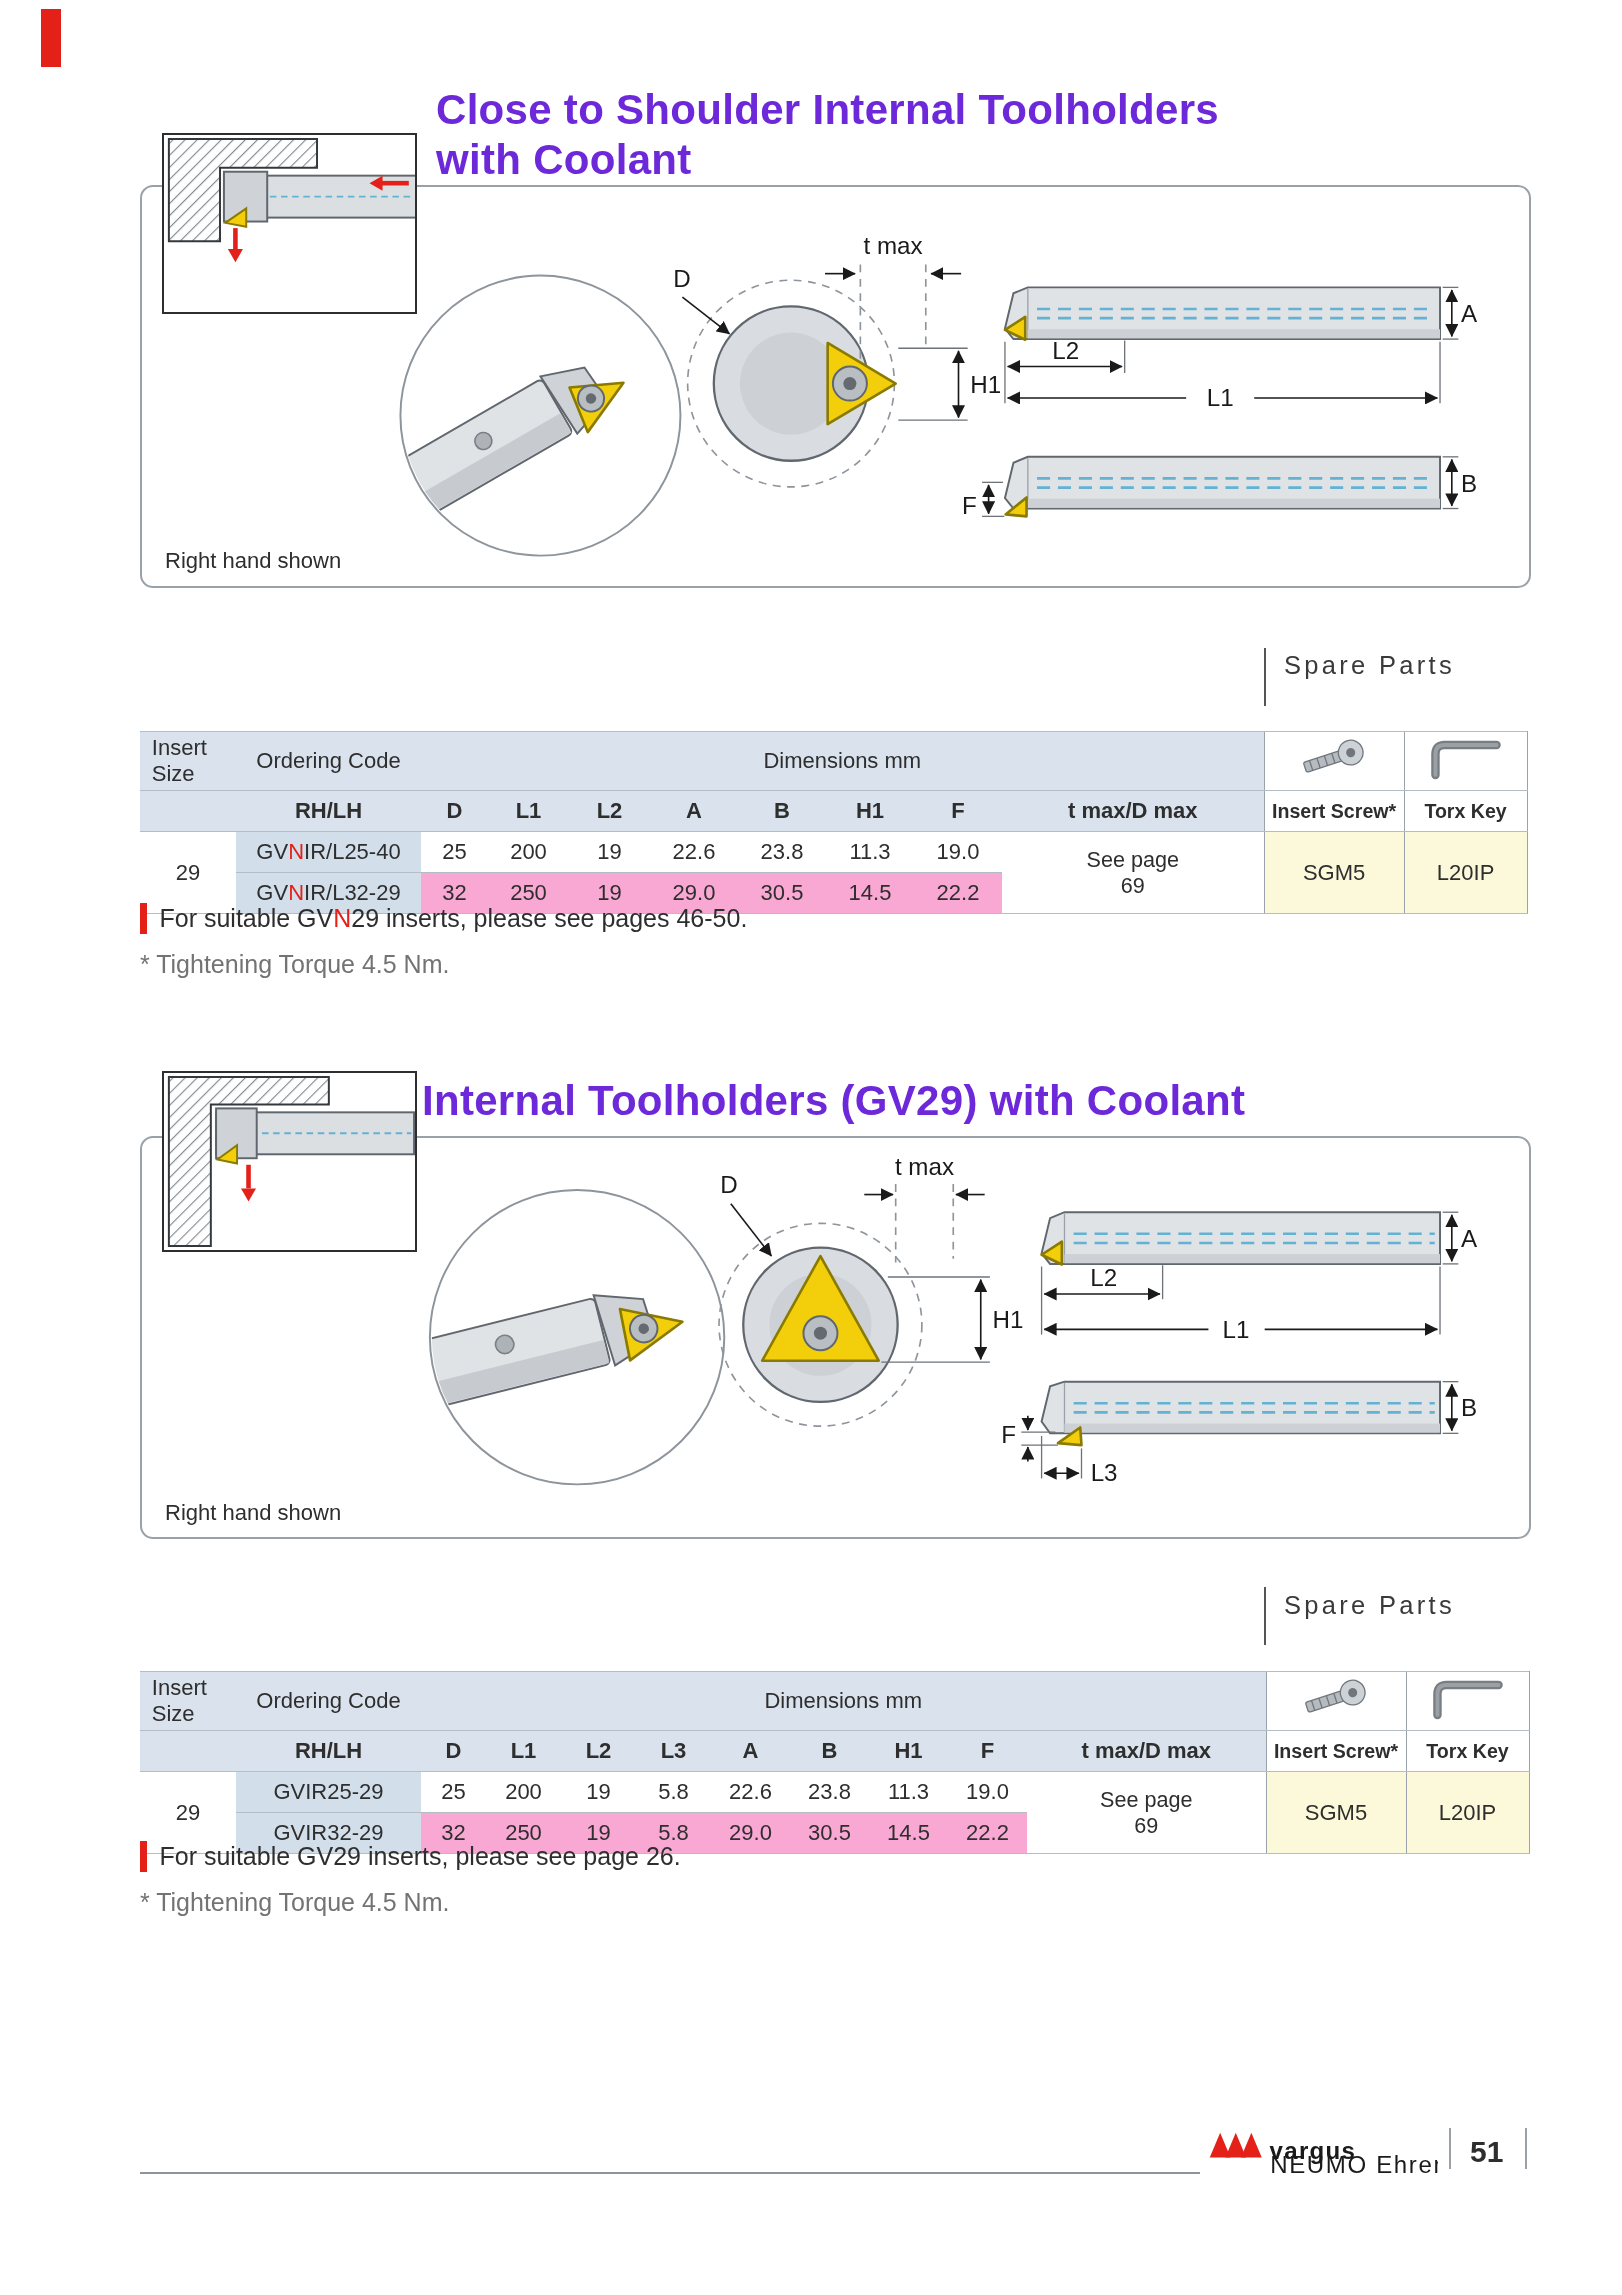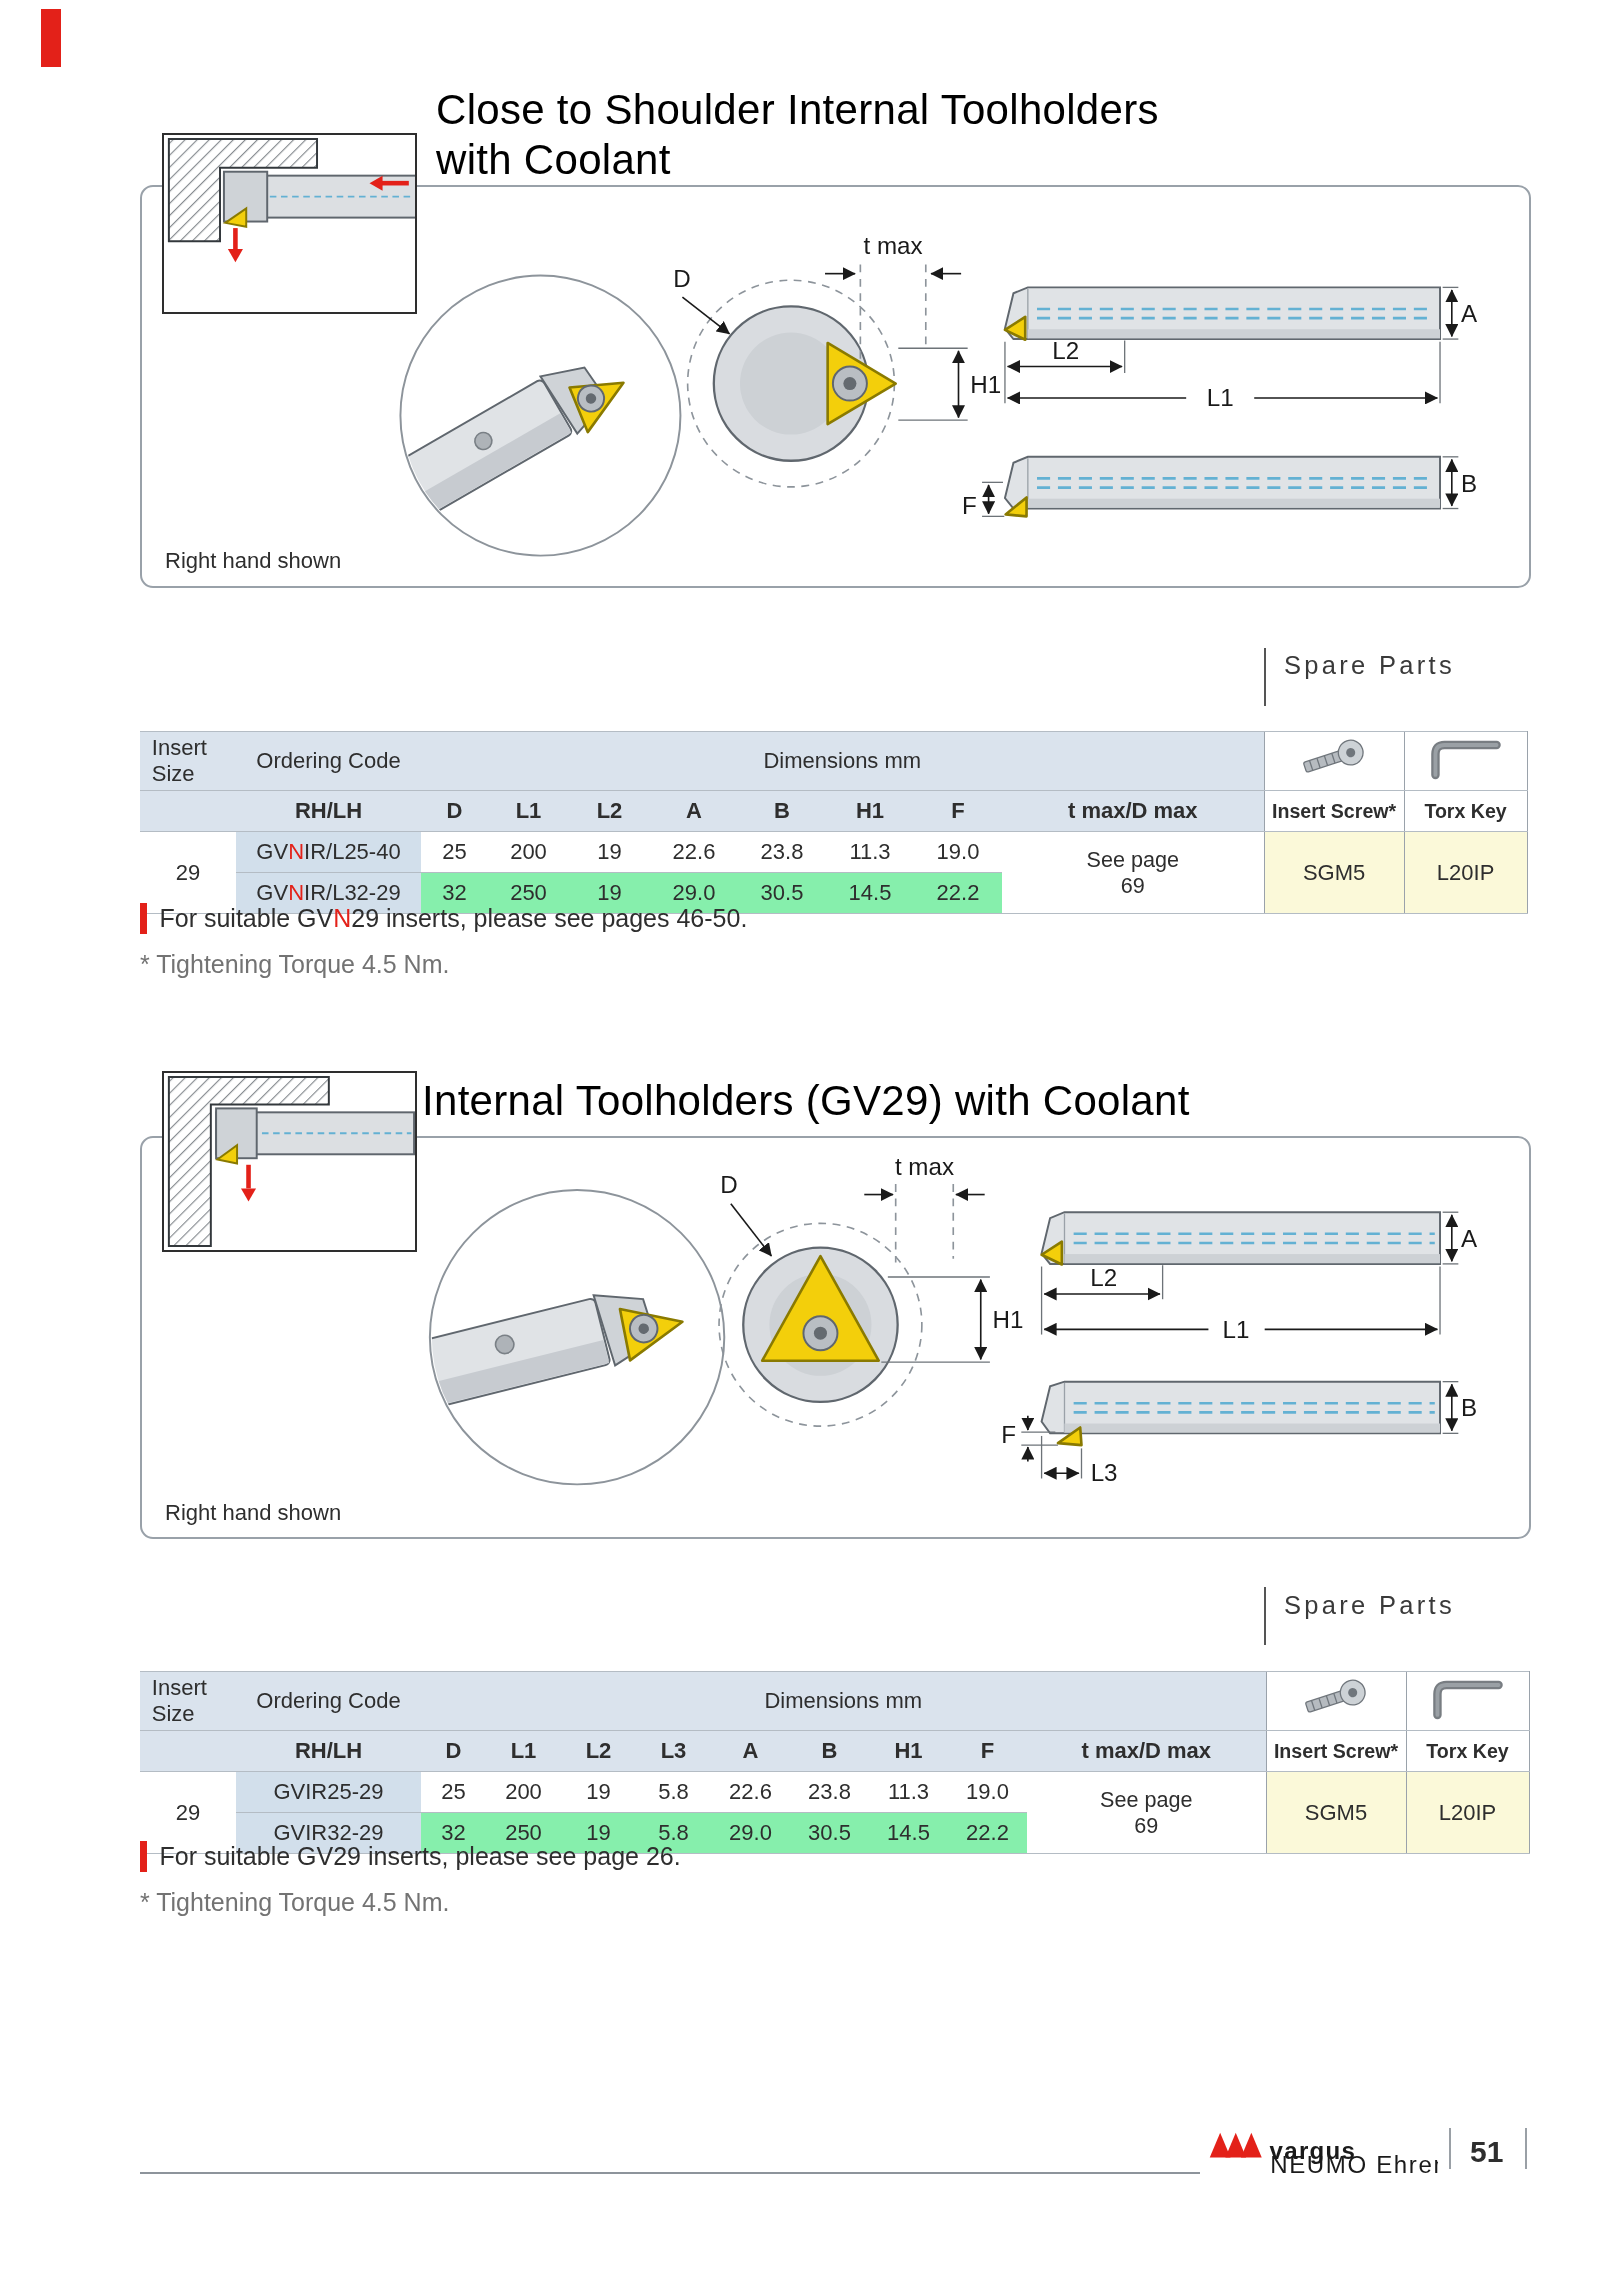--- a/index.html
+++ b/index.html
@@ -1,21 +1,21 @@
 <!DOCTYPE html>
 <html style="font-size:10.5px"><head>
 <meta charset="utf-8">
 <style>
   html,body{margin:0;padding:0;background:#ffffff;}
   .page{position:relative;width:1623px;height:2295px;background:#ffffff;
         font-family:"Liberation Sans","DejaVu Sans",sans-serif;color:#2e2e2e;overflow:hidden;}
 
   .redtab{position:absolute;left:41px;top:9.2px;width:19.6px;height:58px;background:#e32119;}
 
-  .sec-title{position:absolute;font-weight:400;font-size:42px;line-height:1.18;color:#000000;letter-spacing:0.3px;}
+  .sec-title{position:absolute;font-weight:700;font-size:42px;line-height:1.18;color:#6d28d9;letter-spacing:0.3px;}
 
   .frame{position:absolute;width:1387px;height:399px;border:2px solid #99a1a9;border-radius:13px;background:#ffffff;}
   .frame svg{position:absolute;left:0;top:0;width:100%;height:100%;}
 
   .thumb{position:absolute;width:251px;height:177px;background:#ffffff;border:2px solid #2e2e2e;z-index:5;}
   .thumb svg{display:block;width:100%;height:100%;}
 
   .rhs{position:absolute;font-size:22px;color:#2e2e2e;z-index:6;}
 
   .spare-label{position:absolute;font-size:25.5px;letter-spacing:3.3px;color:#3a3a3a;}
@@ -27,21 +27,21 @@
                 text-align:center;vertical-align:middle;padding:0;overflow:hidden;line-height:1.2;}
   tr.rh1{height:59px;} tr.rh2{height:41px;} tr.rd{height:41px;}
   .hbg{background:#dae3ed;}
   .bold{font-weight:700;}
   .left-pad{text-align:left !important;padding-left:11.8px !important;}
   .icon-cell{background:#ffffff;}
   .sp-h{background:#ffffff;font-size:19.6px;}
   .vl{border-left:1.3px solid #9aa2ab;}
   .vr{border-right:1.3px solid #9aa2ab;}
   .code{background:#d2dfeb;}
-  .altbg{background:#86efac;}
+  .altbg{background:#f9a8d4;}
   .ylw{background:#fbf9d9;}
   .red{color:#e32119;}
   .seepage{font-size:21.6px;}
 
   .note{position:absolute;display:flex;align-items:center;font-size:25px;color:#2e2e2e;justify-content:center;}
   .note .bar{width:6.5px;height:31px;background:#e32119;margin-right:13px;flex:none;}
   .subnote{position:absolute;font-size:25px;color:#737373;}
 
   .fline{position:absolute;height:2px;background:#8d949b;}
   .fbar{position:absolute;width:2px;height:41px;background:#9aa0a6;}

